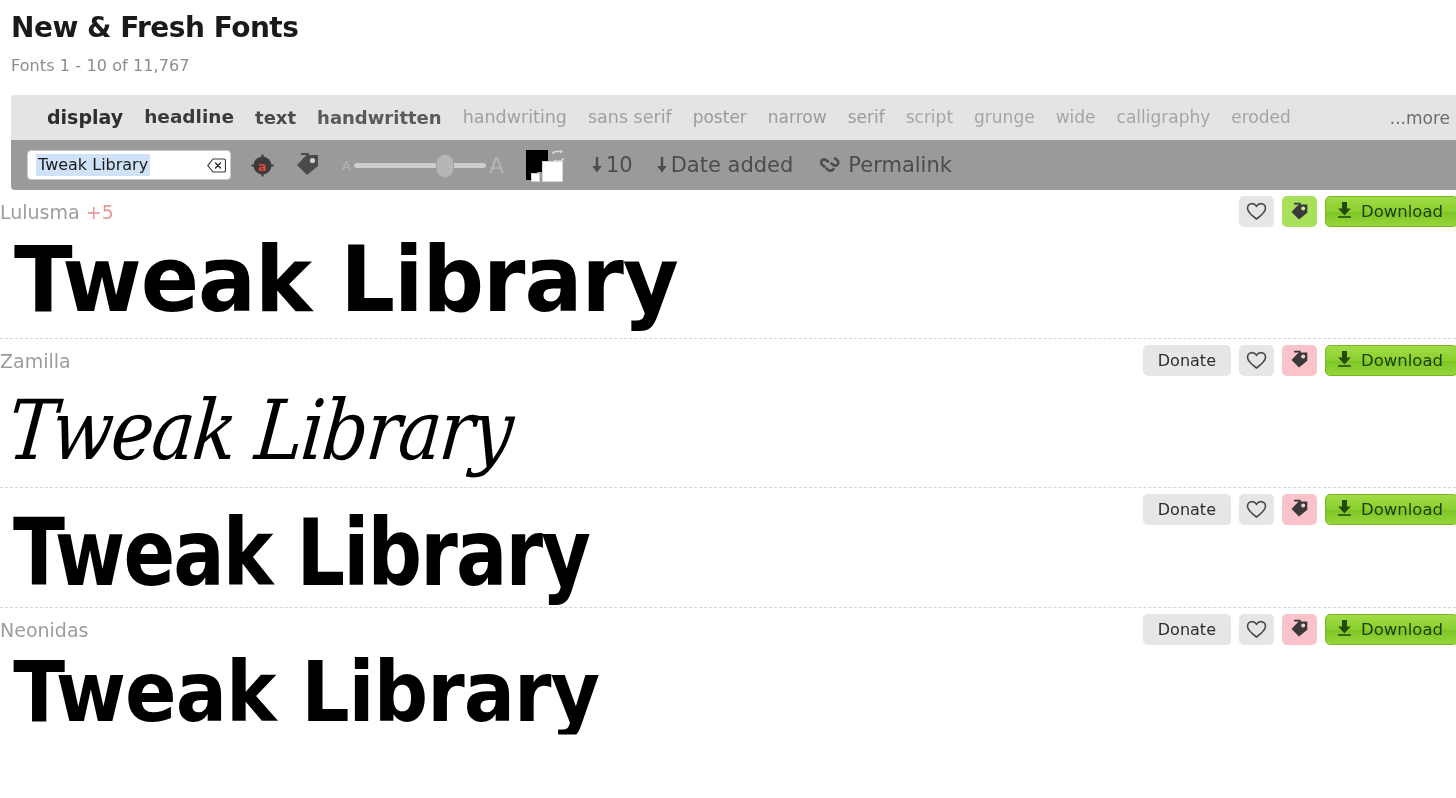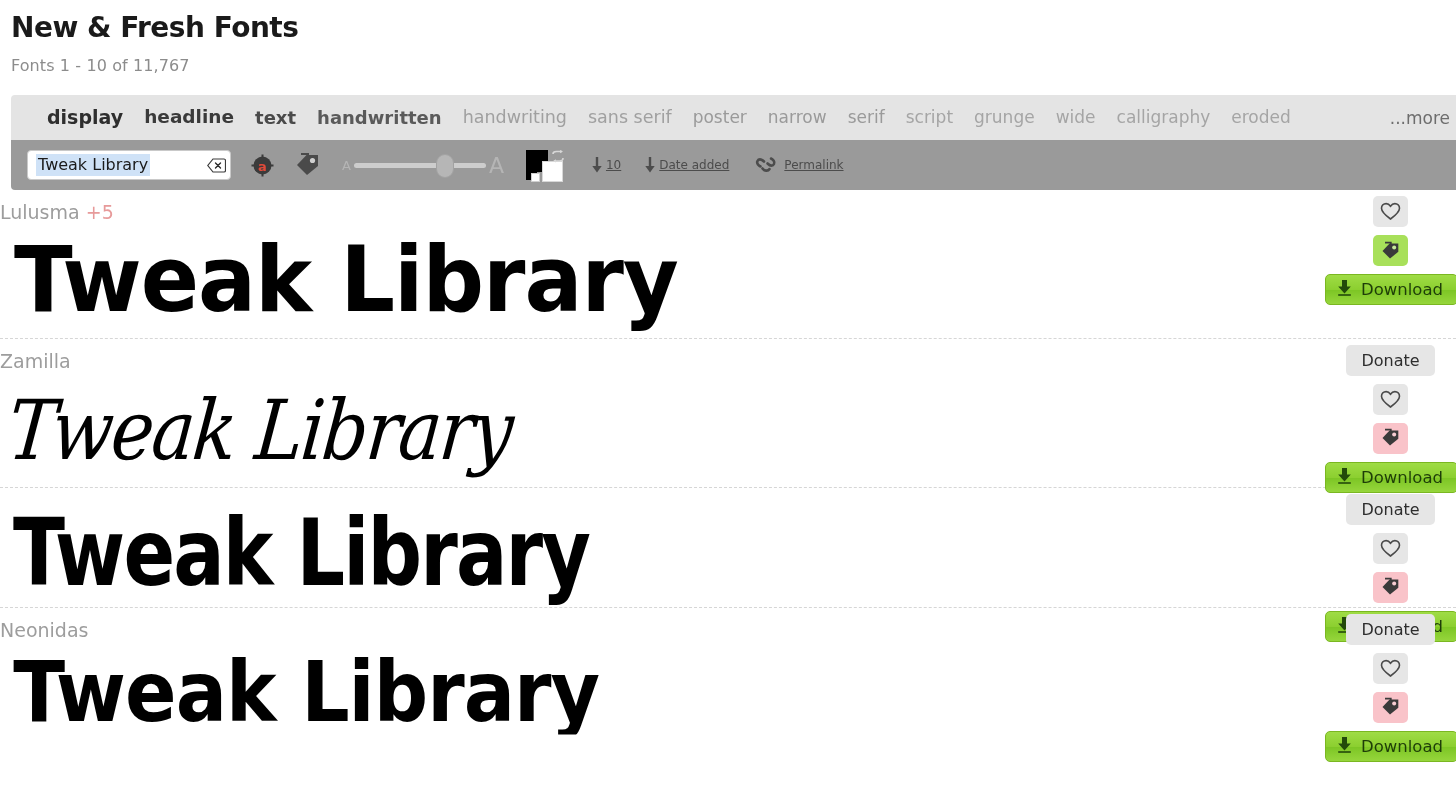--- a/index.html
+++ b/index.html
@@ -130,25 +130,24 @@
     cursor: pointer;
   }
   .sw-fg { position: absolute; left: 0; top: 2px; width: 22px; height: 22px; background: #000; }
   .sw-bg { position: absolute; left: 16px; top: 13px; width: 21px; height: 21px; background: #fff; border: 1px solid #d8d8d8; }
   .sw-mini-a { position: absolute; left: 0; top: 21px; width: 11px; height: 11px; background: #000; }
   .sw-mini-b { position: absolute; left: 5px; top: 25px; width: 9px; height: 9px; background: #fff; border: 1px solid #cfcfcf; }
   .sw-swap { position: absolute; left: 25px; top: 0px; }
   .tb-text {
     display: flex; align-items: center;
     color: #4c4c4c;
-    font-size: 12px;
+    font-size: 21px;
     margin-left: 22px;
     cursor: pointer;
     white-space: nowrap;
-    text-decoration: underline;
   }
   .tb-text .arrow { margin-right: 2px; display: inline-flex; }
   .tb-text.permalink { margin-left: 26px; }
   .tb-text.permalink .linkico { margin-right: 7px; display: inline-flex; }
 
   
   .font-list { margin: 0; padding: 0; }
   .font-row {
     position: relative;
     border-bottom: 1px dashed #d6d6d6;
@@ -211,21 +210,20 @@
   }
 
   
   .row-actions {
     position: absolute;
     right: 0;
     top: 6px;
     display: flex;
     align-items: center;
     gap: 8px;
-    flex-direction: column;
   }
   .btn-donate {
     background: #e6e6e6;
     border-radius: 5px;
     height: 31px;
     padding: 0 15px;
     display: flex; align-items: center;
     font-size: 16px;
     color: #2e2e2e;
     cursor: pointer;

